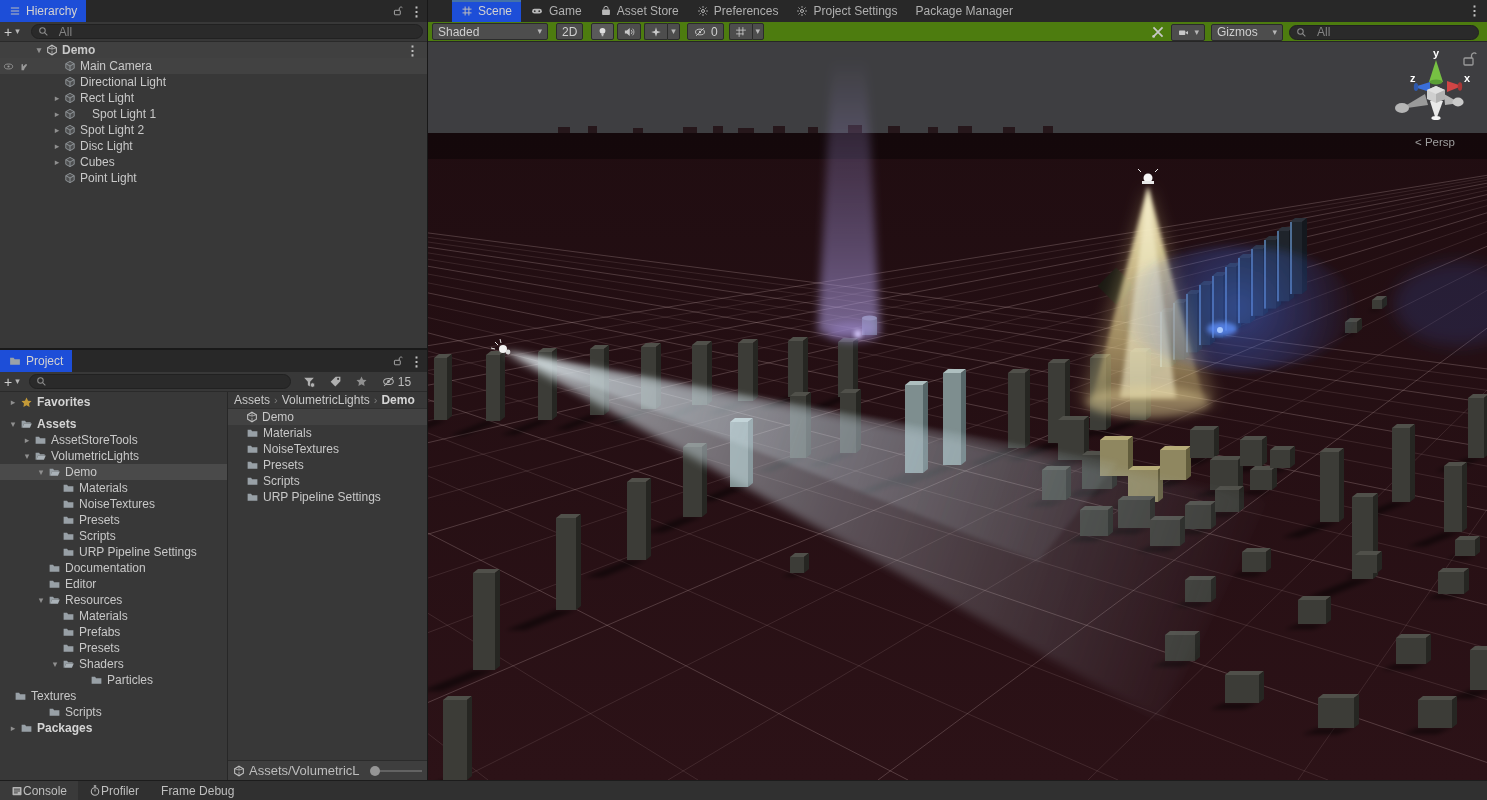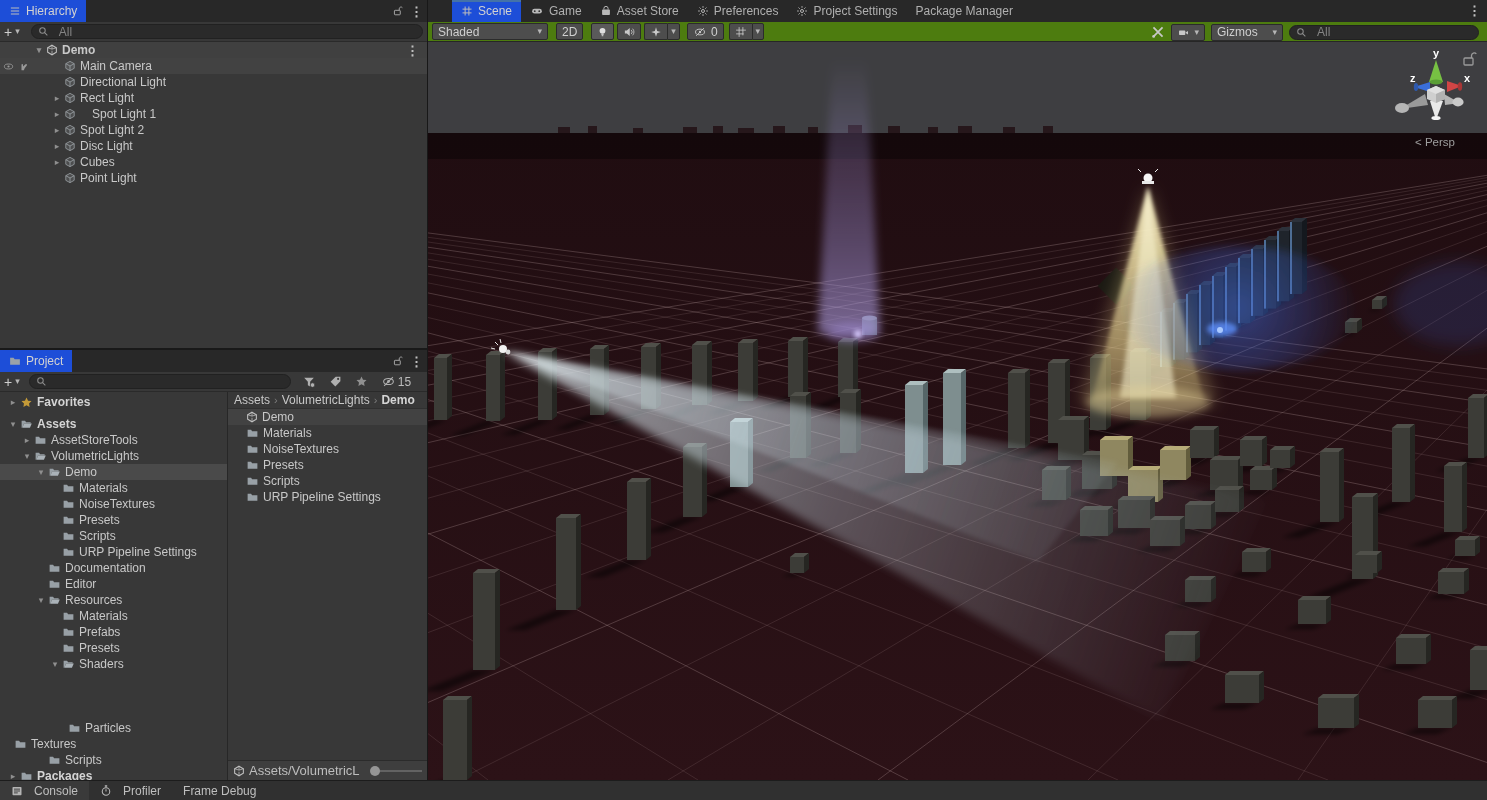--- a/index.html
+++ b/index.html
@@ -55,21 +55,21 @@
           display:flex; align-items:center; padding:0 5px; gap:4px; color:#cfcfcf; flex:none; }
   .sbtn.joined-l { border-radius:2px 0 0 2px; border-right:none; }
   .sbtn.joined-r { border-radius:0 2px 2px 0; padding:0 3px; }
   .dropdown { justify-content:space-between; }
   .viewport { position:relative; width:1059px; height:738px; background:#3e3e41; overflow:hidden; }
   .viewport svg { position:absolute; left:0; top:0; }
 
   
   .statusbar { position:absolute; left:0; top:780px; width:1487px; height:20px; background:#303030;
                border-top:1px solid #1c1c1c; display:flex; align-items:stretch; }
-  .stab { display:flex; align-items:center; gap:11px; padding:0 11px; color:#bfbfbf; }
+  .stab { display:flex; align-items:center; gap:0; padding:0 11px; color:#bfbfbf; }
   .stab.active { background:#3a3a3a; }
 </style>
 </head>
 <body>
 
 <div class="app">
 
   <div class="left">
 
     <section class="hier-panel">
@@ -432,21 +432,21 @@
             <div class="row tree-row" style="padding-left: 48px;">
               <span class="arrow-slot">▾</span>
               <span class="icon">
                 <svg width="13" height="12" viewBox="0 0 16 16">
                   <path d="M1.5 3.5h4.6l1.4 2h6v1.8H4.6L2.6 13h-1.1z" fill="#98a0a6"></path>
                   <path d="M4.6 7.3H15L12.6 13H2.6z" fill="#aab2b8"></path>
                 </svg>
               </span>
               <span style="margin-left: 4px;">Shaders</span>
             </div>
-            <div class="row tree-row" style="padding-left: 54px; margin-top: 48px;">
+            <div class="row tree-row" style="padding-left: 76px;">
               <span class="arrow-slot"></span>
               <span class="icon">
                 <svg width="13" height="12" viewBox="0 0 16 16">
                   <path d="M1.5 3.5h4.6l1.4 2h7v7.5h-13z" fill="#98a0a6"></path>
                 </svg>
               </span>
               <span style="margin-left: 4px;">Particles</span>
             </div>
             <div class="row tree-row" style="">
               <span class="arrow-slot"></span>

